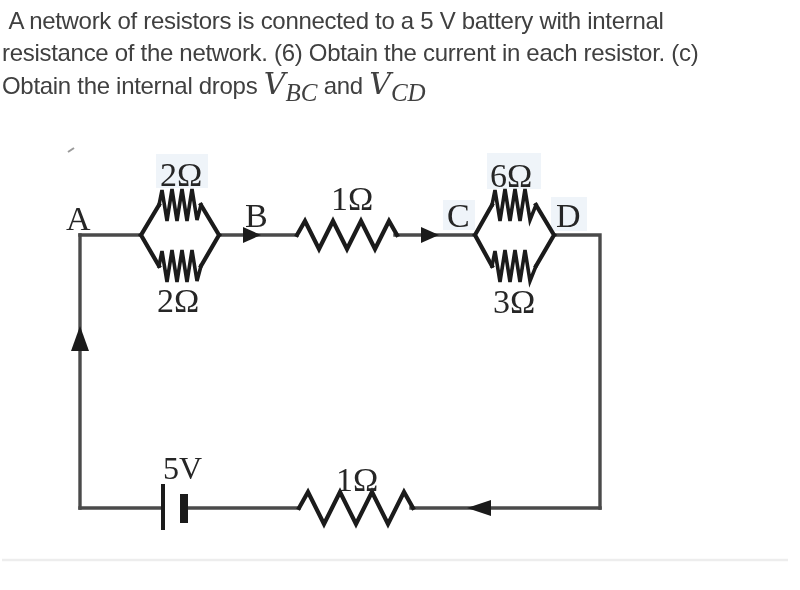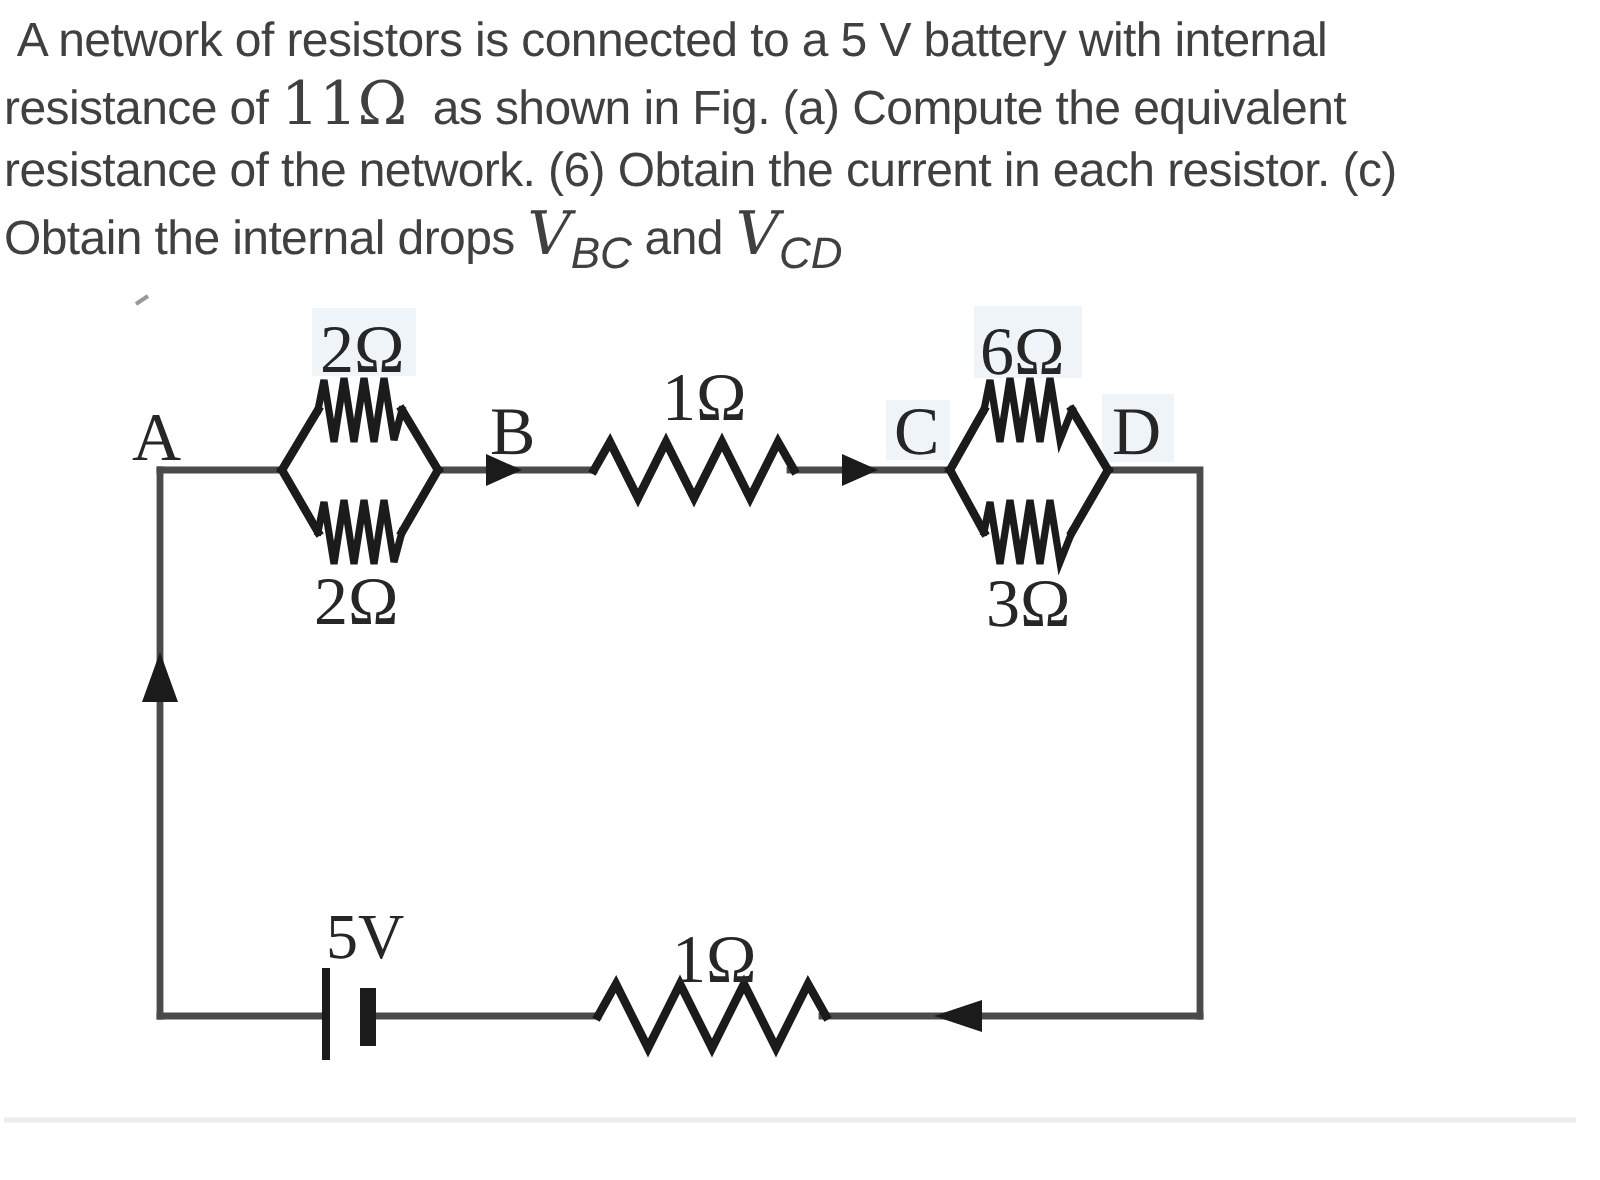--- a/index.html
+++ b/index.html
@@ -14,22 +14,22 @@
   .pline{white-space:pre-wrap;}
   .math{
     font-family:"DejaVu Serif","Liberation Serif",serif;
     font-size:30px;letter-spacing:0;
   }
   .mvar{
     font-family:"DejaVu Serif","Liberation Serif",serif;
     font-style:italic;font-size:30px;letter-spacing:0;
   }
   .msub{
-    font-family:Liberation Sans, sans-serif;
-    font-style:italic;font-size:22px;letter-spacing:0;
+    font-family:Liberation Serif, serif;
+    font-style:italic;font-size:25px;letter-spacing:0;
     vertical-align:-7px;
   }
   .circuit-svg{position:absolute;left:0;top:0;width:800px;height:590px;}
   .lbl{
     font-family:"Liberation Serif",serif;
     font-size:34px;
   }
   .lbl-sm{
     font-family:"Liberation Serif",serif;
     font-size:32px;
@@ -39,21 +39,20 @@
   .comp .coil{stroke-width:3.6;}
   .comp .plate-long{stroke-width:4;}
   .comp .plate-short{stroke-width:8;}
   .halo{fill:#dfeaf3;opacity:0.5;}
 </style>
 </head>
 <body>
 
 <div class="problem">
   <div class="pline"> A network of resistors is connected to a 5 V battery with internal</div>
-  <div class="pline"><span>resistance of </span><span class="math">11Ω</span><span>  as shown in Fig. (a) Compute the equivalent</span></div>
   <div class="pline">resistance of the network. (6) Obtain the current in each resistor. (c)</div>
   <div class="pline"><span>Obtain the internal drops </span><span class="mvar">V</span><span class="msub">BC</span><span> and </span><span class="mvar">V</span><span class="msub">CD</span></div>
 </div>
 
 <svg class="circuit-svg" viewBox="0 0 800 590">
 
   <g>
     <rect class="halo" x="156" y="154" width="52" height="34"></rect>
     <rect class="halo" x="487" y="153" width="54" height="36"></rect>
     <rect class="halo" x="443" y="200" width="32" height="30"></rect>

